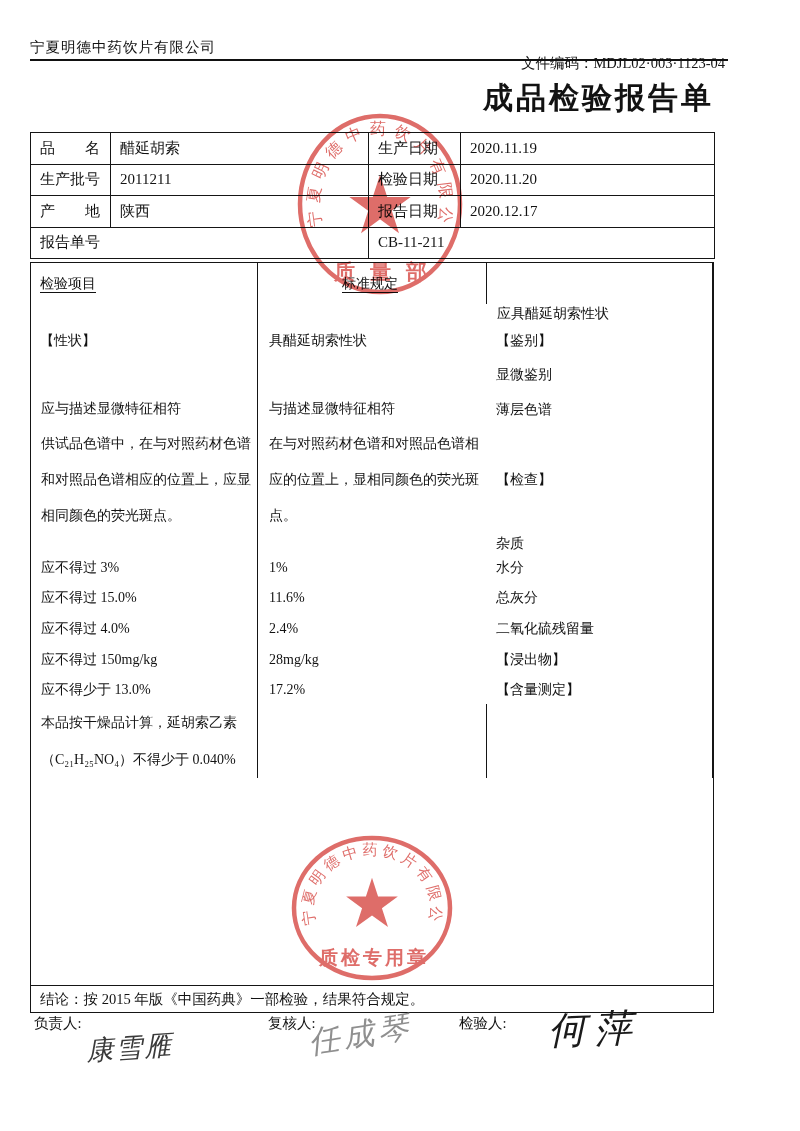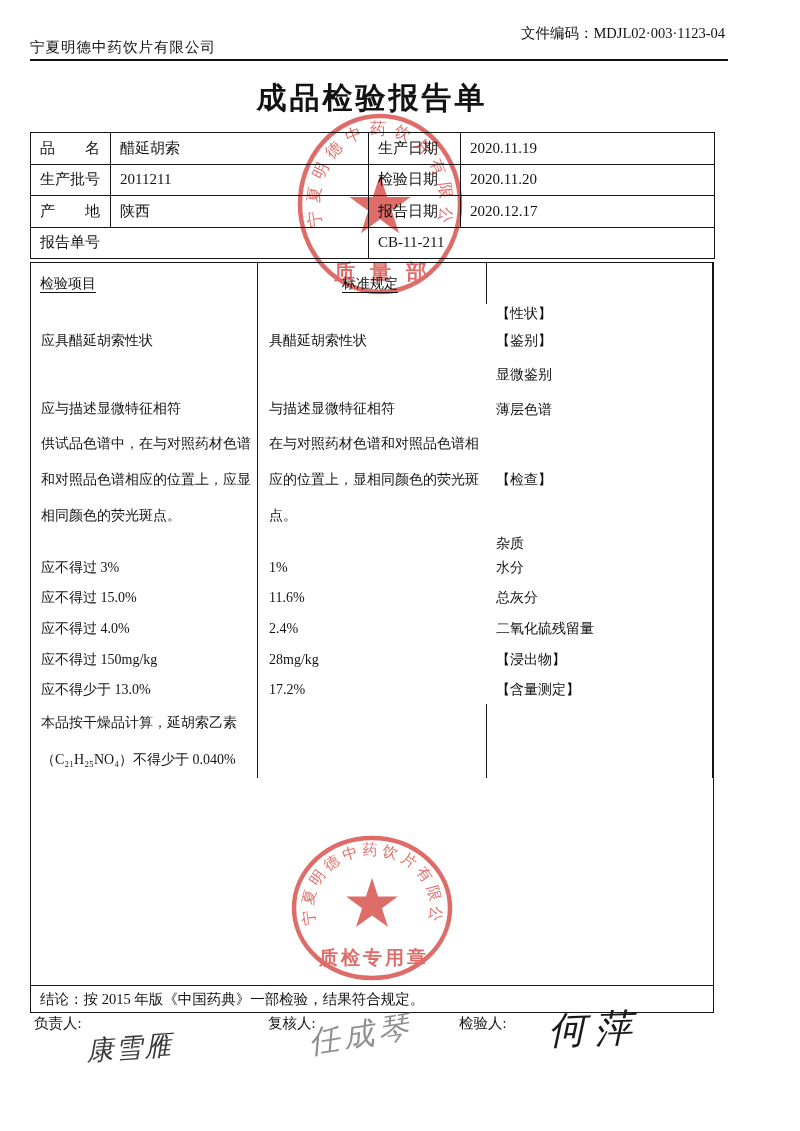--- a/index.html
+++ b/index.html
@@ -5,24 +5,24 @@
   * { margin:0; padding:0; box-sizing:border-box; }
   html,body { background:#e8e8e8; }
   .page {
     position:relative; width:800px; height:1131px; margin:0 auto;
     background:#ffffff; color:#121212;
     font-family:"Liberation Serif","DejaVu Serif",serif;
     font-size:14px; overflow:hidden;
   }
   
   .hdr-left  { position:absolute; left:30px;  top:38px; font-size:14.5px; letter-spacing:1px; }
-  .hdr-right { position:absolute; right:75px; top:24px; font-size:14.5px; }
+  .hdr-right { position:absolute; right:75px; top:54px; font-size:14.5px; }
   .hdr-rule  { position:absolute; left:30px; top:59px; width:698px; height:2px; background:#111; }
   
-  .title { position:absolute; left:30px; top:78px; width:684px; text-align:center;
+  .title { position:absolute; left:30px; top:78px; width:684px; text-align:right;
            font-size:30px; font-weight:bold; letter-spacing:3px; }
   
   .info-tbl { position:absolute; left:30px; top:132px; width:684px;
               border-collapse:collapse; table-layout:fixed; font-size:15px; }
   .info-tbl td { border:1.5px solid #151515; height:31.5px; padding:0 0 0 9px;
                  white-space:nowrap; overflow:hidden; }
   
   .insp {
     position:absolute; left:30px; top:262px; width:684px; height:723px;
     border:1.5px solid #151515; border-bottom:none;
@@ -99,22 +99,22 @@
     </table>
 
   <div class="insp">
     <div class="cell c1 hd">检验项目</div>
     <div class="cell c2 ctr hd">标准规定</div>
 
     <div class="cell c1"></div>
     <div class="cell c2"></div>
     <div class="cell c3"></div>
 
+    <div class="cell c2">应具醋延胡索性状</div>
     <div class="cell c1">【性状】</div>
-    <div class="cell c2">应具醋延胡索性状</div>
     <div class="cell c3">具醋延胡索性状</div>
 
     <div class="cell c1">【鉴别】</div>
     <div class="cell c2"></div>
     <div class="cell c3"></div>
 
     <div class="cell c1">显微鉴别</div>
     <div class="cell c2">应与描述显微特征相符</div>
     <div class="cell c3">与描述显微特征相符</div>
 

